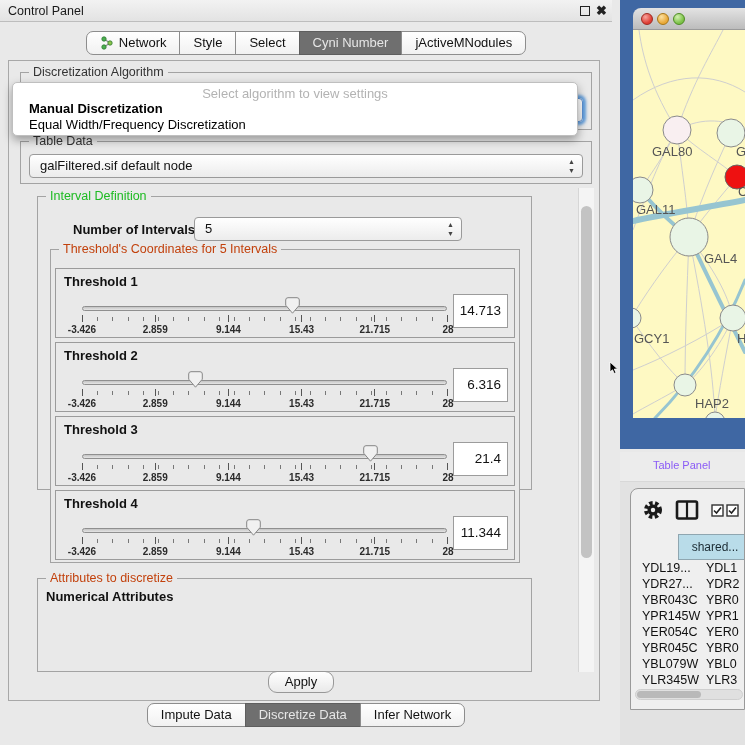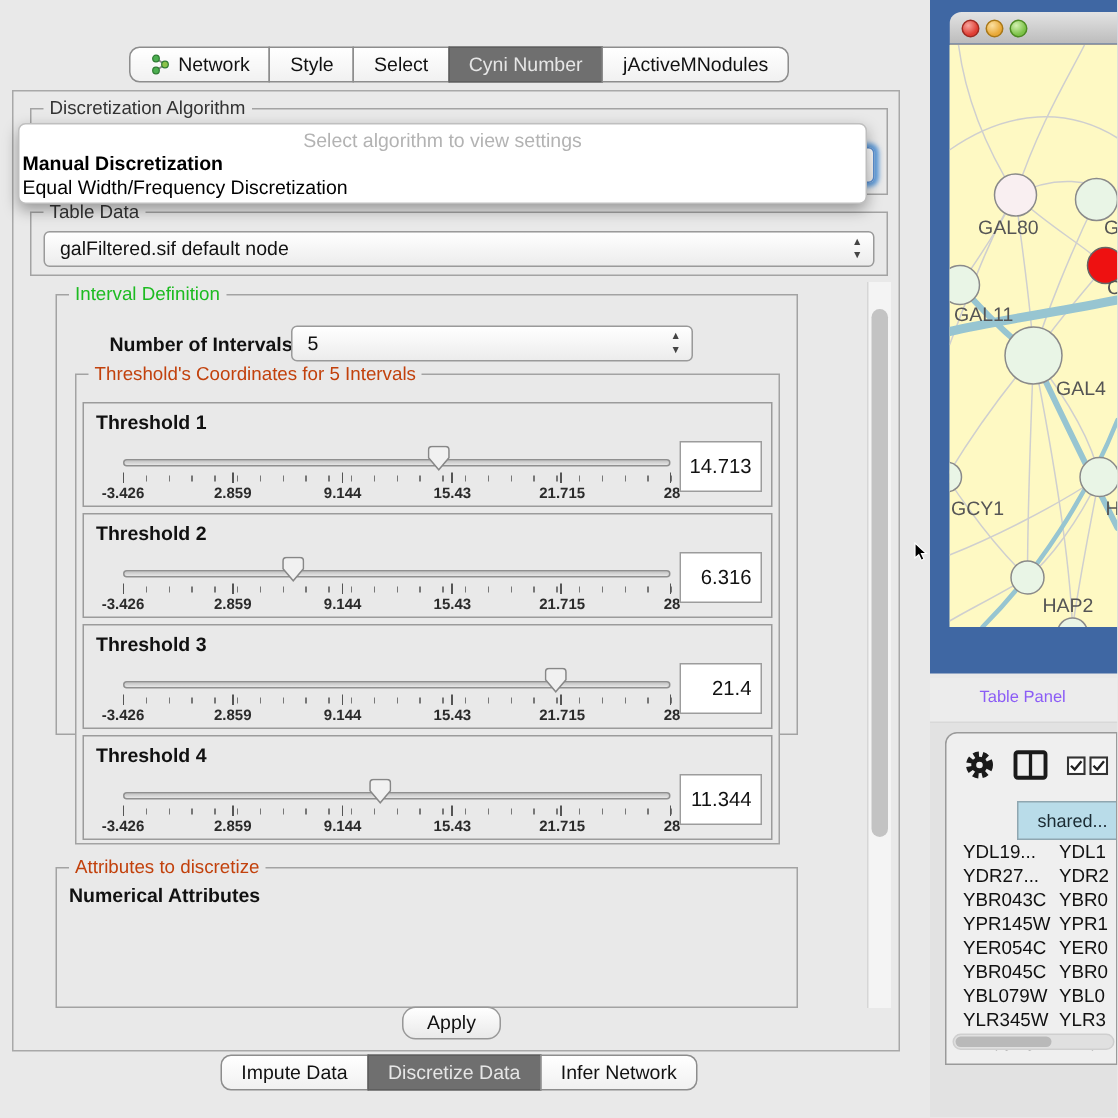--- a/index.html
+++ b/index.html
@@ -26,21 +26,21 @@
   .gt-dark { color:#333; }
   .gt-green { color:#1dbb21; }
   .gt-blue { color:#c2410c; }
 
   .combo { position:absolute; height:24px; background:linear-gradient(#ffffff,#ececec); border:1px solid #9a9a9a; border-radius:4px; font-size:13px; line-height:22px; padding-left:10px; color:#111; }
   .combo .spin { position:absolute; right:7px; top:2px; font-size:7px; line-height:9px; color:#444; text-align:center; }
   .combo.focusring { box-shadow:0 0 3px 2.5px rgba(74,144,217,.85); border-color:#5a8fd0; }
 
   .popup { position:absolute; left:12px; top:82px; width:566px; height:54px; background:#ffffff; border:1px solid #bfbfbf; border-radius:5px; box-shadow:0 4px 10px rgba(0,0,0,.35); z-index:30; overflow:hidden; }
   .popup .hint { text-align:center; color:#b3b3b3; font-size:13px; padding-top:3px; }
-  .popup .opt { font-size:13px; padding-left:2px; line-height:16px; color:#000; }
+  .popup .opt { font-size:13px; padding-left:2px; line-height:16px; color:#000;margin-left:14px; }
   .popup .opt.bold { font-weight:bold; }
 
   .viewport { position:absolute; left:20px; top:188px; width:558px; height:484px; overflow:hidden; }
   .vscroll { position:absolute; left:578px; top:188px; width:16px; height:484px; background:#f4f4f4; border-left:1px solid #d6d6d6; }
   .vscroll .thumb { position:absolute; left:2px; top:18px; width:11px; height:352px; background:#c3c3c3; border-radius:6px; }
 
   
   .thr-panel { position:absolute; left:4px; width:460px; height:70px; border:1px solid #9b9b9b; background:#e9e9e9; }
   .thr-label { position:absolute; left:8px; top:5px; font-size:13px; font-weight:bold; color:#111; }
   .track { position:absolute; left:26px; top:37px; width:365px; height:5px; border:1px solid #8f8f8f; border-radius:3px; background:linear-gradient(#c3c3c3,#e6e6e6); }
@@ -84,20 +84,25 @@
   .hscroll { position:absolute; left:4px; top:200px; width:108px; height:11px; background:#e0e0e0; border-radius:6px; border:1px solid #cfcfcf; }
   .hscroll .thumb { position:absolute; left:1px; top:1px; width:64px; height:7px; background:#b9b9b9; border-radius:4px; }
 
   .cursor { position:absolute; left:609px; top:361px; z-index:50; }
 </style>
 </head>
 <body>
 
 <div id="app">
 
+  <div class="titlebar">
+    <span class="t">Control Panel</span>
+    <span class="float-btn"></span>
+    <span class="close-btn">✖</span>
+  </div>
 
   <div class="tabrow">
     <div class="tab first">
       <svg width="14" height="14" viewBox="0 0 14 14">
         <line x1="4" y1="3" x2="10" y2="7" stroke="#8a8a8a" stroke-width="1.2"></line>
         <line x1="4" y1="11" x2="10" y2="7" stroke="#8a8a8a" stroke-width="1.2"></line>
         <circle cx="4" cy="3" r="2.2" fill="#4caf50" stroke="#2d7a31" stroke-width="0.8"></circle>
         <circle cx="4" cy="11" r="2.2" fill="#4caf50" stroke="#2d7a31" stroke-width="0.8"></circle>
         <circle cx="10" cy="7" r="2.2" fill="#8bc34a" stroke="#2d7a31" stroke-width="0.8"></circle>
       </svg>

